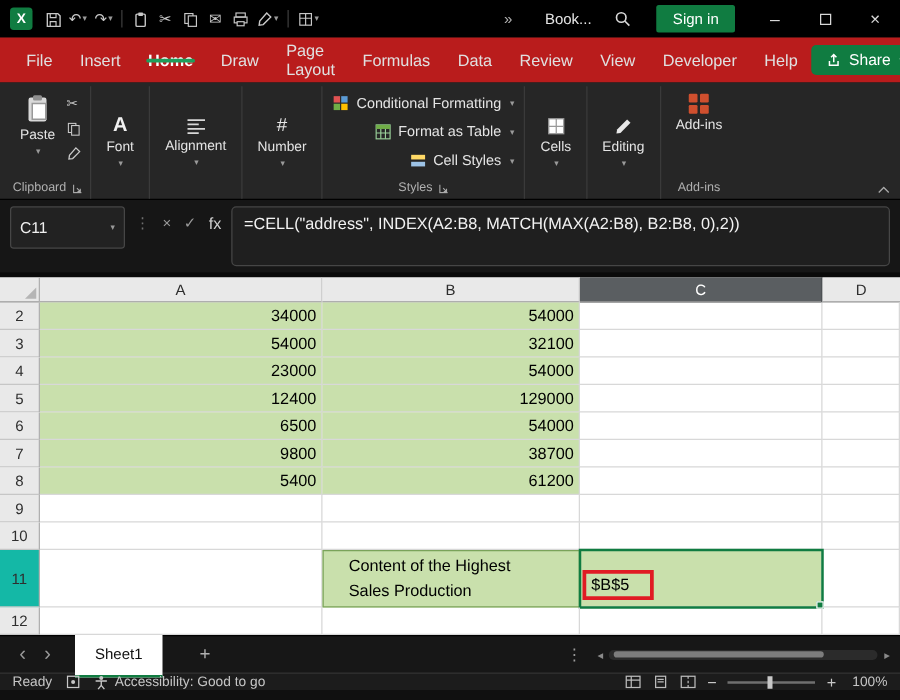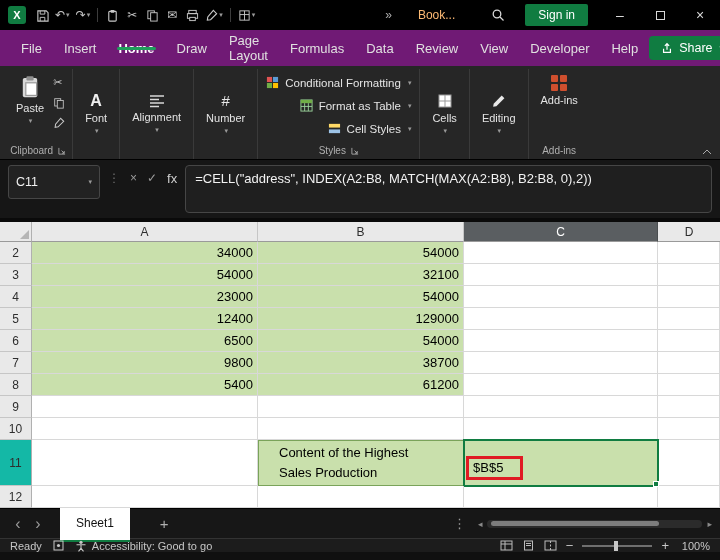--- a/index.html
+++ b/index.html
@@ -7,29 +7,29 @@
 body{font-family:"Liberation Sans",sans-serif;background:#101010;color:#e6e6e6}
 
 
 .titlebar{height:30px;background:#000;display:flex;align-items:center;padding-left:8px}
 .excel-logo{width:18px;height:18px;border-radius:3px;background:#107c41;color:#fff;font-weight:bold;font-size:11px;display:flex;align-items:center;justify-content:center;margin-right:6px}
 .qat{display:flex;align-items:center}
 .qbtn{height:24px;min-width:20px;padding:0 3px;display:flex;align-items:center;justify-content:center;color:#c8c8c8;font-size:12px}
 .qsep{width:1px;height:14px;background:#3c3c3c;margin:0 4px}
 .dd{font-size:7px;color:#9a9a9a;margin-left:1px}
 .tb-right{margin-left:auto;display:flex;align-items:center}
-.doc-title{font-size:12px;color:#fdba74;margin-right:36px}
+.doc-title{font-size:12px;color:#e5e5e5;margin-right:18px}
 .overflow{color:#b0b0b0;font-size:12px;margin-right:26px}
 .search-btn{margin-right:20px;display:flex}
 .signin{background:#107c41;color:#fff;font-size:12px;padding:4px 13px;border-radius:2px;margin-right:12px}
 .winbtn{width:40px;height:30px;display:flex;align-items:center;justify-content:center;color:#d8d8d8;font-size:14px}
 .maxbox{width:9px;height:9px;border:1px solid #d8d8d8;display:inline-block}
 
 
-.menubar{height:36px;background:#701a75;display:flex;align-items:center;padding:12px 10px}
+.menubar{height:36px;background:#b91c1c;display:flex;align-items:center;padding:12px 10px}
 .mtabs{display:flex;align-items:center;height:100%}
 .mtab{padding:0 11px;font-size:13px;color:#e0e0e0;height:100%;display:flex;align-items:center;position:relative}
 .mtab.active{font-weight:bold;color:#fff}
 .mtab.active::after{content:"";position:absolute;left:10px;right:10px;bottom:4px;height:3px;background:#1f9d5b;border-radius:2px}
 .share-btn{margin-left:auto;background:#107c41;color:#fff;display:flex;align-items:center;gap:6px;font-size:12.5px;padding:5px 12px;border-radius:4px}
 
 
 .ribbon{height:94px;background:#262626;display:flex;padding:3px 4px 0 4px;position:relative;border-bottom:1px solid #000}
 .rgroup{display:flex;flex-direction:column;padding:0 5px;position:relative}
 .rgroup + .rgroup{border-left:1px solid #3a3a3a}

